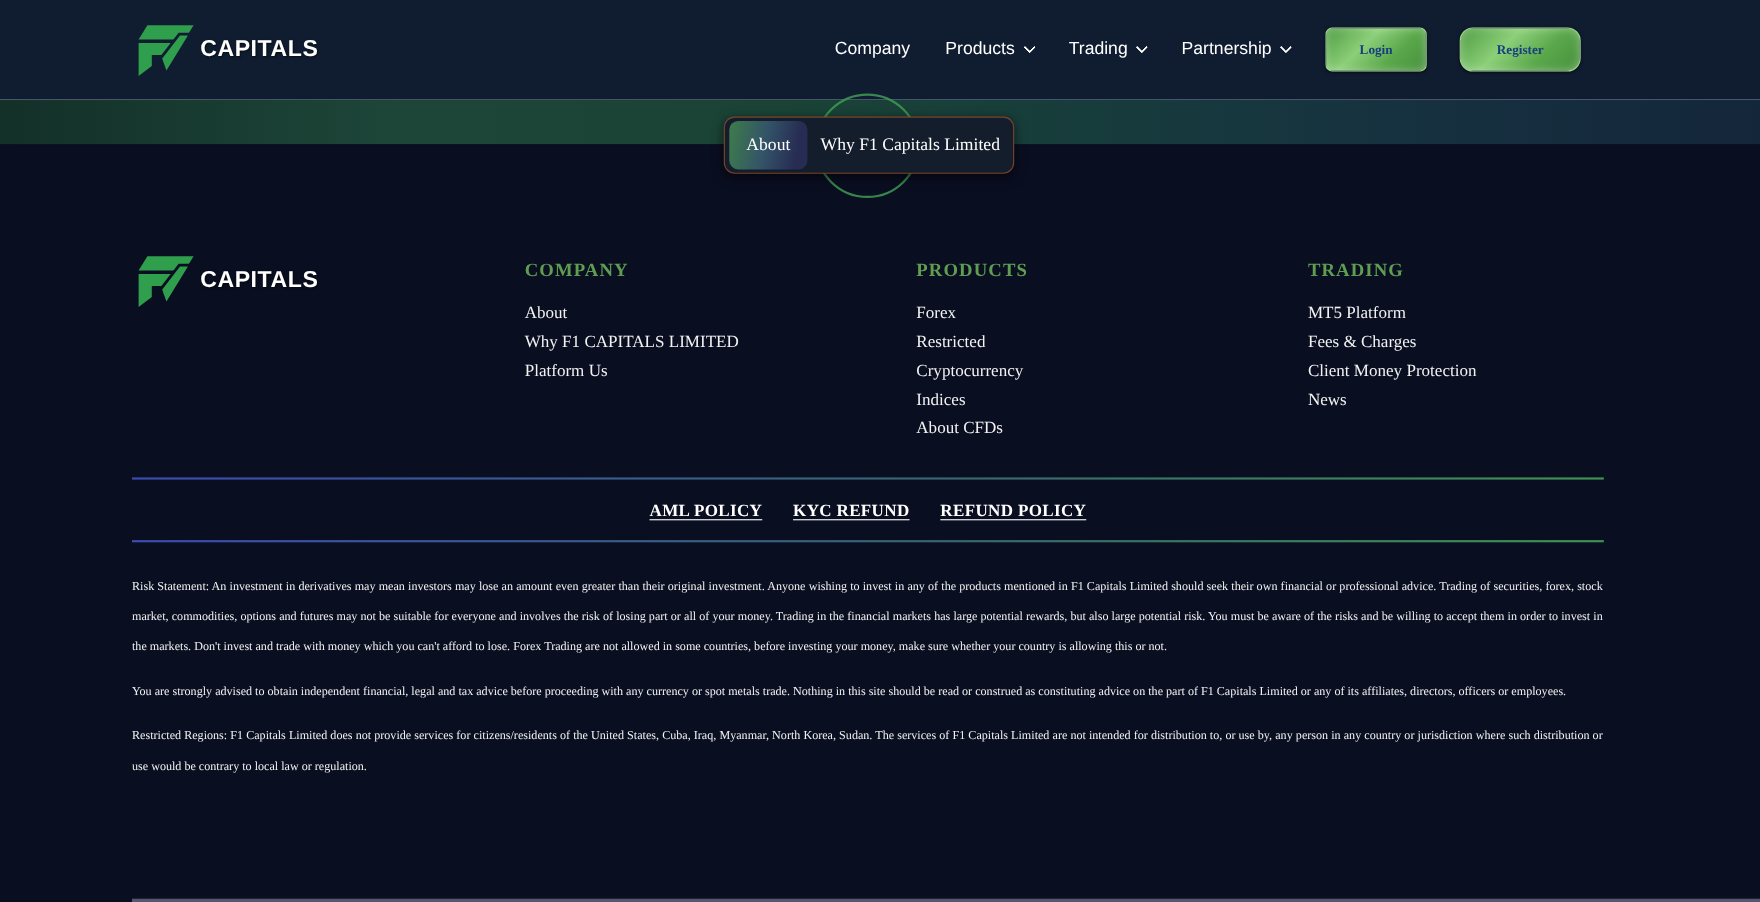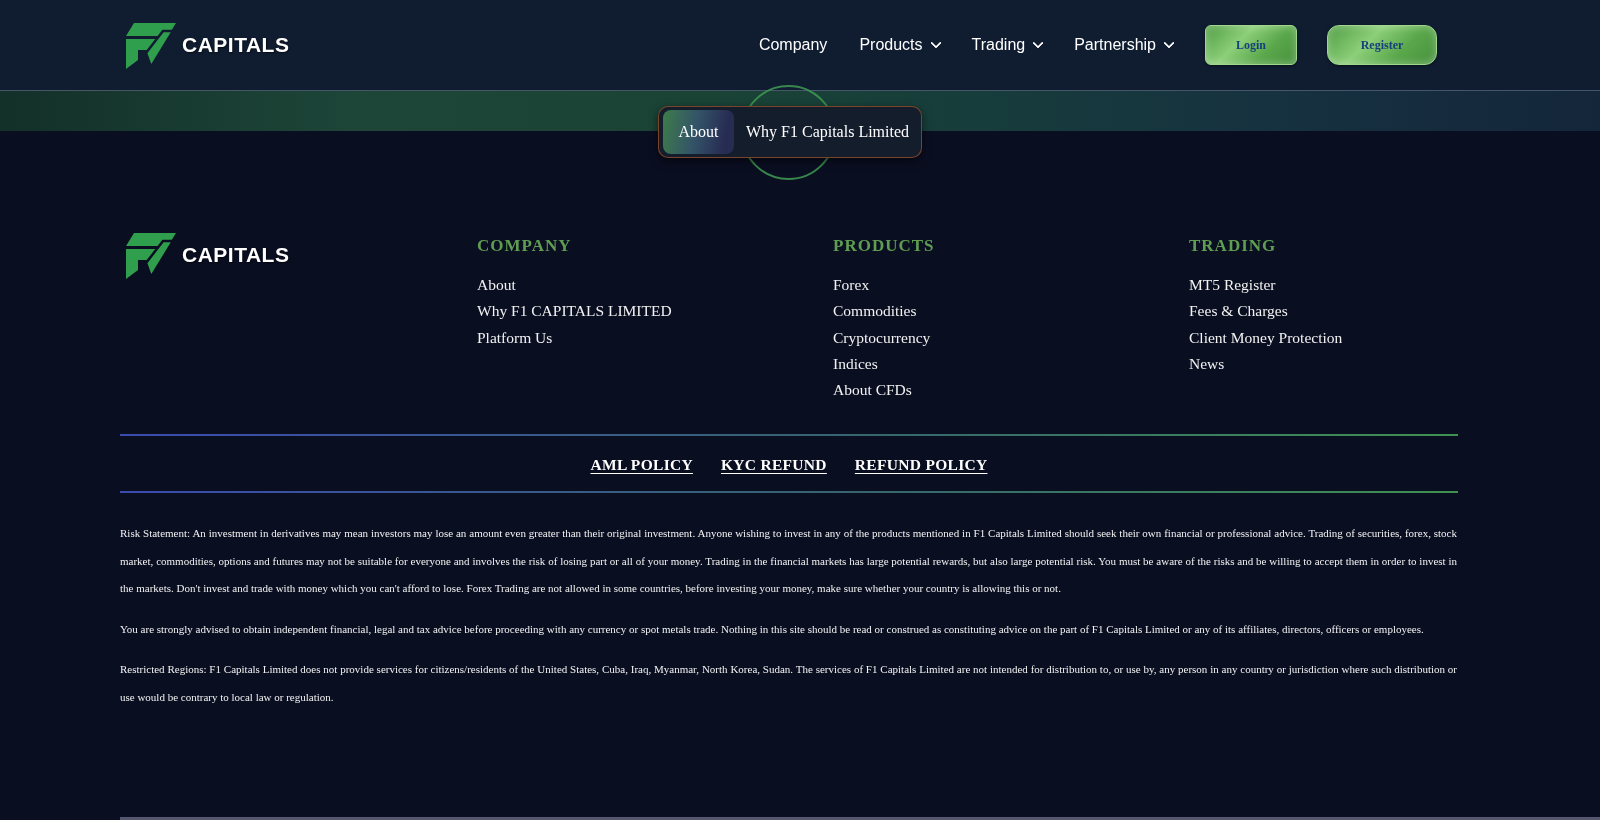--- a/index.html
+++ b/index.html
@@ -181,29 +181,29 @@
   <div class="col col-company">
     <div class="col-title">COMPANY</div>
     <div class="col-link">About</div>
     <div class="col-link">Why F1 CAPITALS LIMITED</div>
     <div class="col-link">Platform Us</div>
   </div>
 
   <div class="col col-products">
     <div class="col-title">PRODUCTS</div>
     <div class="col-link">Forex</div>
-    <div class="col-link">Commodities</div>
+    <div class="col-link">Restricted</div>
     <div class="col-link">Cryptocurrency</div>
     <div class="col-link">Indices</div>
     <div class="col-link">About CFDs</div>
   </div>
 
   <div class="col col-trading">
     <div class="col-title">TRADING</div>
-    <div class="col-link">MT5 Register</div>
+    <div class="col-link">MT5 Platform</div>
     <div class="col-link">Fees &amp; Charges</div>
     <div class="col-link">Client Money Protection</div>
     <div class="col-link">News</div>
   </div>
 
   <div class="divider divider-1"></div>
 
   <div class="policy-row">
     <span class="policy-link">AML POLICY</span>
     <span class="policy-link">KYC REFUND</span>

